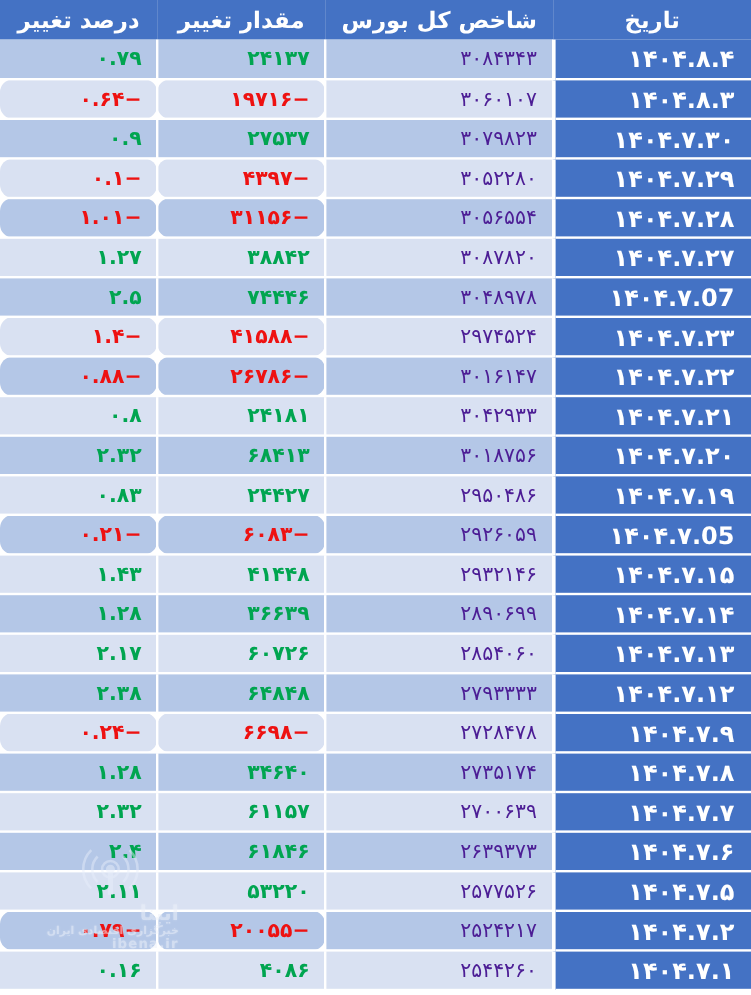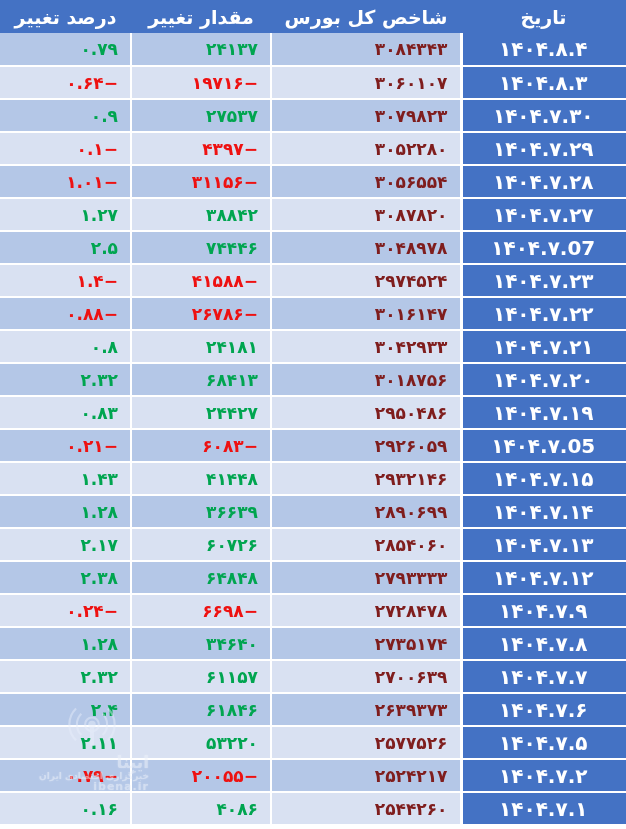--- a/index.html
+++ b/index.html
@@ -60,41 +60,41 @@
     white-space: nowrap;
     box-sizing: border-box;
   }
 
   
   td.date-cell {
     background: #4472C4;
     color: #ffffff;
     font-weight: bold;
     font-size: 20px;
-    text-align: center;
+    text-align: right;
     padding-right: 14px;
     border-bottom: 2px solid #ffffff;
     border-left: 3px solid #ffffff;
   }
 
   
   td.val-cell {
     text-align: right;
     border-bottom: 2px solid #ffffff;
     border-left: 2px solid #ffffff;
   }
   td.val-cell:last-child { border-left: 0; }
 
   tbody tr.row-a td.val-cell { background: #B4C7E7; margin-top: 28px; }
   tbody tr.row-b td.val-cell { background: #D9E1F2; }
 
-  td.index-cell { color: #7f1d1d; font-weight: bold; }
+  td.index-cell { color: #4c1d95; font-weight: normal; }
 
   .num-up   { color: #00A550; font-weight: bold; }
-  .num-down { color: #EE1111; font-weight: bold; }
+  .num-down { color: #EE1111; font-weight: bold; border-radius: 11px; }
 
   
   .watermark {
     position: absolute;
     left: 6px;
     bottom: 36px;
     width: 176px;
     height: 92px;
     pointer-events: none;
     opacity: 0.55;

